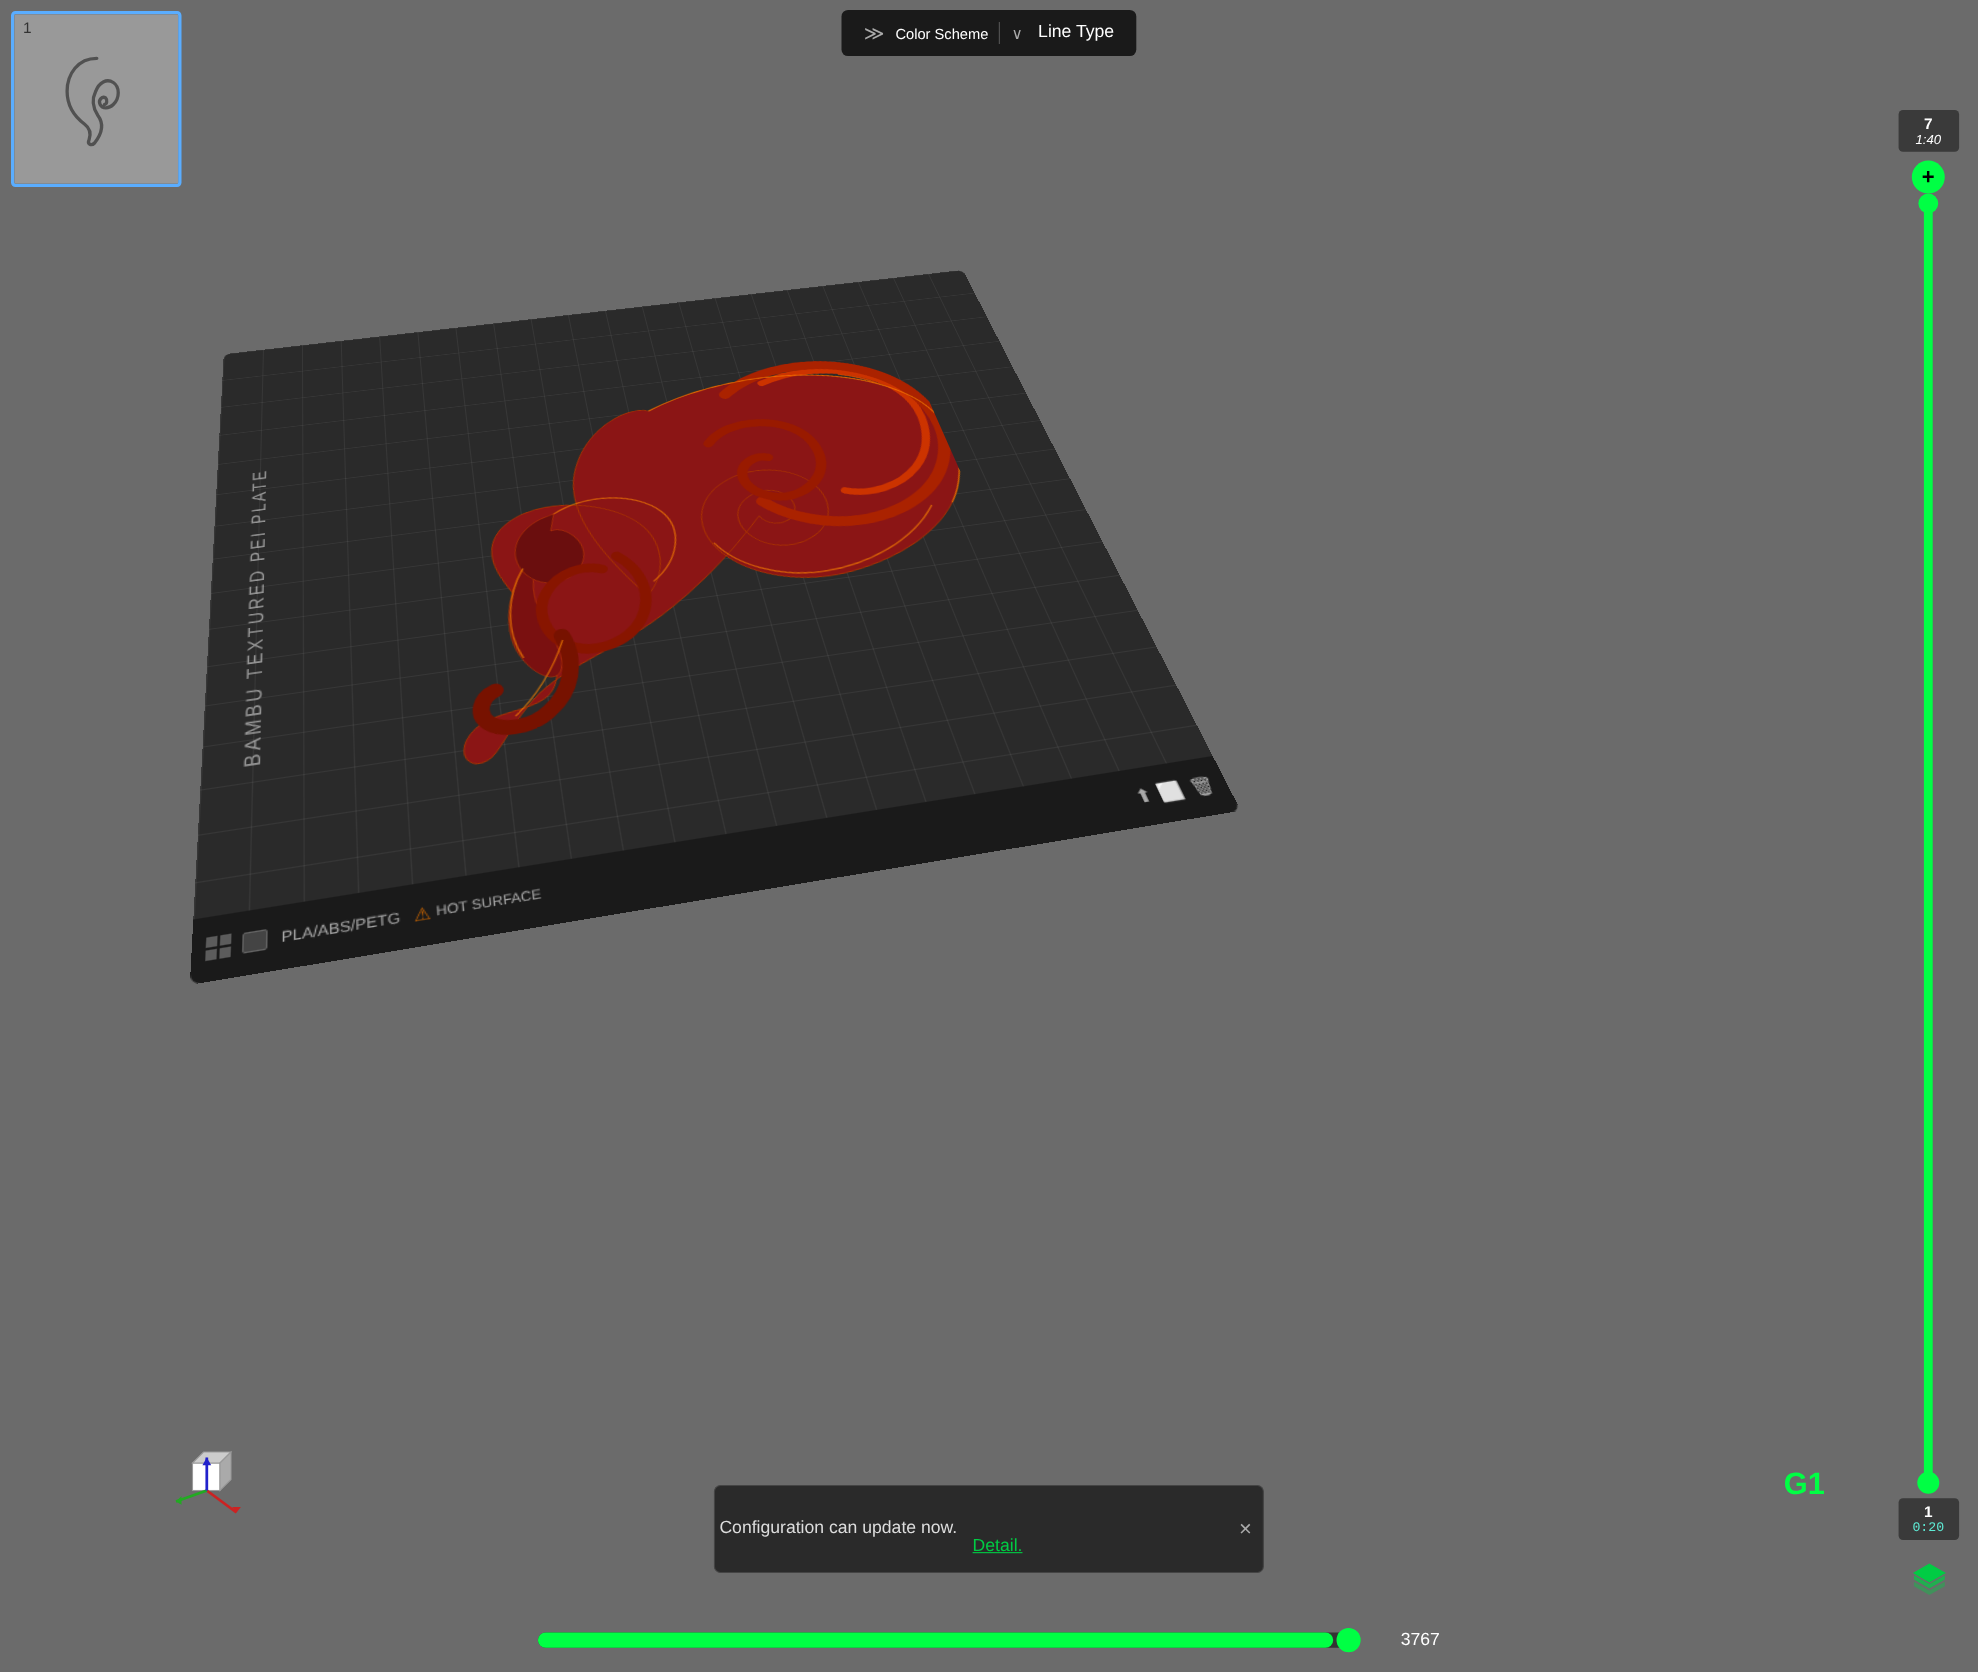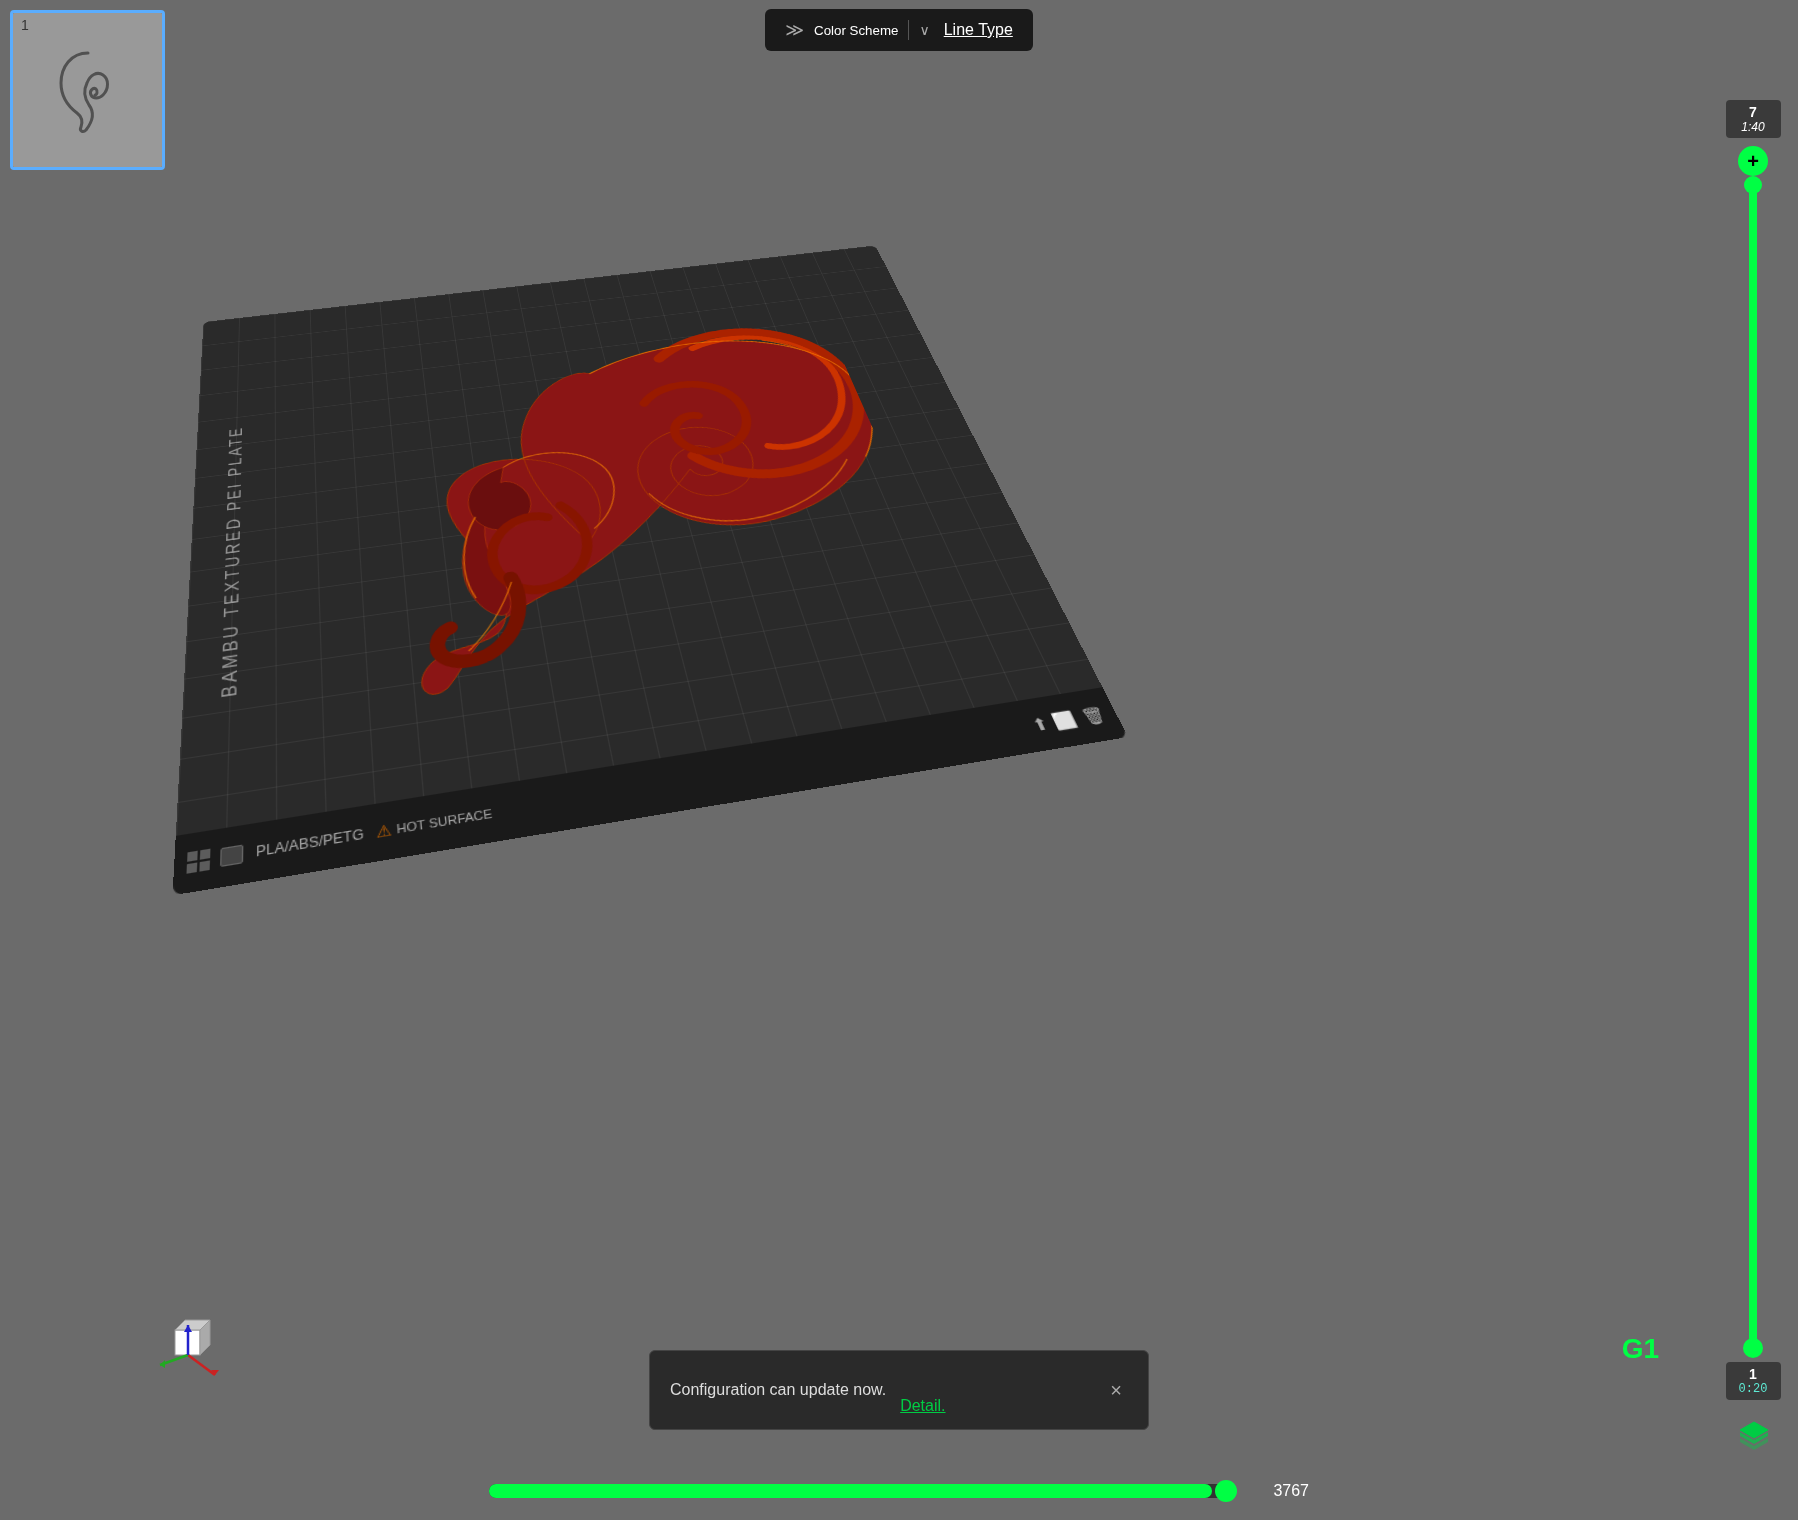--- a/index.html
+++ b/index.html
@@ -324,21 +324,21 @@
     }
 
     
     .notification-bar {
       position: absolute;
       bottom: 90px;
       left: 50%;
       transform: translateX(-50%);
       background: #2a2a2a;
       border-radius: 6px;
-      padding: 14px 20px;
+      padding: 14px 4px;
       display: flex;
       align-items: center;
       gap: 14px;
       min-width: 500px;
       z-index: 20;
       border: 1px solid #444;
     }
 
     .notification-text {
       color: #ddd;
@@ -418,21 +418,21 @@
   </style>
 </head>
 <body>
 
 <div class="top-bar">
   <button class="color-scheme-btn">
     <span class="icon">≫</span>
     <span>Color Scheme</span>
     <span class="divider-line"></span>
     <span style="color:#aaa; font-size:14px;">∨</span>
-    <span style="color:white; font-size:16px; margin-left:4px;text-decoration:underline;">Line Type</span>
+    <span style="color:white; font-size:16px; margin-left:4px;">Line Type</span>
   </button>
 </div>
 
 <div class="thumbnail-panel">
   <span class="thumbnail-number">1</span>
   <div class="thumbnail-image">
     <svg class="ear-icon-svg" viewBox="0 0 70 90">
       <path d="M35 8 C18 8, 8 22, 8 38 C8 52, 16 62, 24 68 C28 71, 30 76, 28 82 C26 86, 30 88, 33 85 C40 76, 42 68, 36 60 C32 54, 30 46, 34 38 C37 30, 44 26, 50 30 C56 34, 56 44, 50 50 C46 54, 40 54, 38 50 C36 46, 40 42, 43 44 C45 46, 44 50, 42 50" fill="none" stroke="#333" stroke-width="3" stroke-linecap="round"></path>
     </svg>
   </div>

